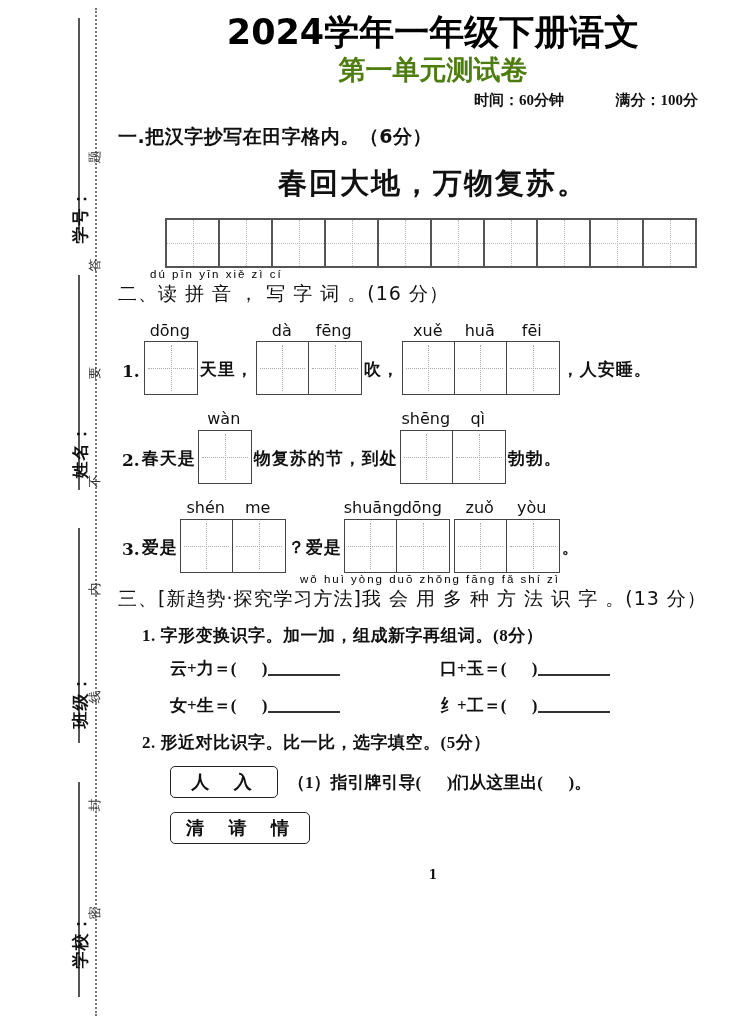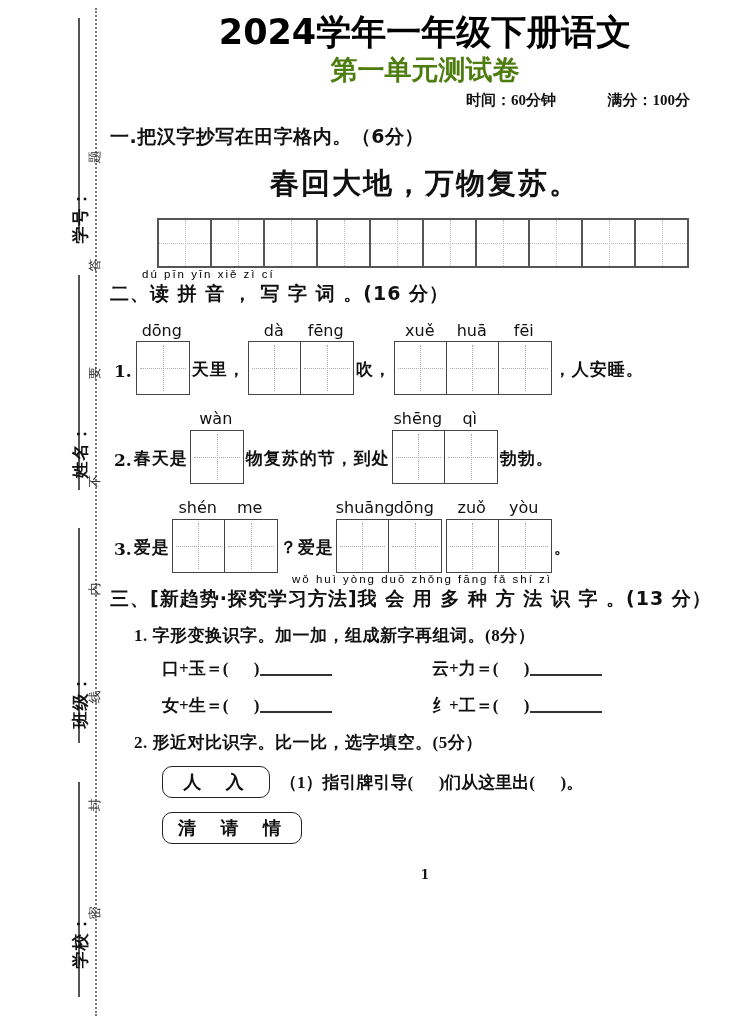--- a/index.html
+++ b/index.html
@@ -53,21 +53,21 @@
     text-align: center;
     font-size: 13px;
     color: #333;
     transform-origin: center center;
     transform: rotate(-90deg);
   }
 
   
   #sheet {
     position: absolute;
-    left: 102px; top: 0;
+    left: 110px; top: 0;
     width: 646px; height: 892px;
   }
 
   
   #title-block { padding-top: 12px; text-align: center; }
   .main-title {
     font-family: "DejaVu Sans", "Liberation Sans", sans-serif;
     font-size: 35px;
     font-weight: bold;
     letter-spacing: 0px;
@@ -95,21 +95,21 @@
   
   .sec-head {
     font-family: "DejaVu Sans", "Liberation Sans", sans-serif;
     font-size: 19px;
     font-weight: bold;
     margin: 14px 0 0 8px;
     letter-spacing: 0.5px;
   }
   .sec-head-2 {
     font-size: 19px;
-    font-weight: bold;
+    font-weight: normal;
     margin: 4px 0 0 8px;
     letter-spacing: 1px;
     font-family: "DejaVu Sans", "Liberation Sans", sans-serif;
   }
   .ruby-line {
     margin: 0 0 -3px 40px;
     font-family: Liberation Sans, sans-serif;
     font-size: 11.5px;
     letter-spacing: 2px;
     color: #000;
@@ -241,21 +241,21 @@
 
   
   .choose-wrap { margin: 12px 0 0 60px; }
   .choose-row {
     display: flex;
     align-items: center;
     margin-bottom: 14px;
   }
   .charbox {
     border: 1.5px solid #222;
-    border-radius: 10px;
+    border-radius: 5px;
     padding: 3px 10px;
     font-size: 18px;
     font-weight: bold;
     letter-spacing: 10px;
     text-indent: 5px;
     margin-right: 10px;
     min-width: 108px;
     text-align: center;
     font-family: "Liberation Serif", "DejaVu Serif", serif;
   }
@@ -432,22 +432,22 @@
         <span class="txt">。</span>
       </div>
     </div>
 
   <div class="ruby-line" style="margin-left:190px;">wǒ huì yòng duō zhǒng fāng fǎ shí zì</div>
   <div class="sec-head-2">三、[新趋势·探究学习方法]我 会 用 多 种  方 法 识 字 。(13 分）</div>
 
   <div class="subq">1. 字形变换识字。加一加，组成新字再组词。(8分）</div>
   <div class="addgrid" id="addgrid">
       <div class="addrow">
+        <div class="addcell"><span>云+力＝(      )</span><span class="ansline"></span></div>
         <div class="addcell"><span>口+玉＝(      )</span><span class="ansline"></span></div>
-        <div class="addcell"><span>云+力＝(      )</span><span class="ansline"></span></div>
       </div>
       <div class="addrow">
         <div class="addcell"><span>女+生＝(      )</span><span class="ansline"></span></div>
         <div class="addcell"><span>纟+工＝(      )</span><span class="ansline"></span></div>
       </div>
     </div>
 
   <div class="subq">2. 形近对比识字。比一比，选字填空。(5分）</div>
   <div class="choose-wrap" id="choose-wrap">
       <div class="choose-row">

